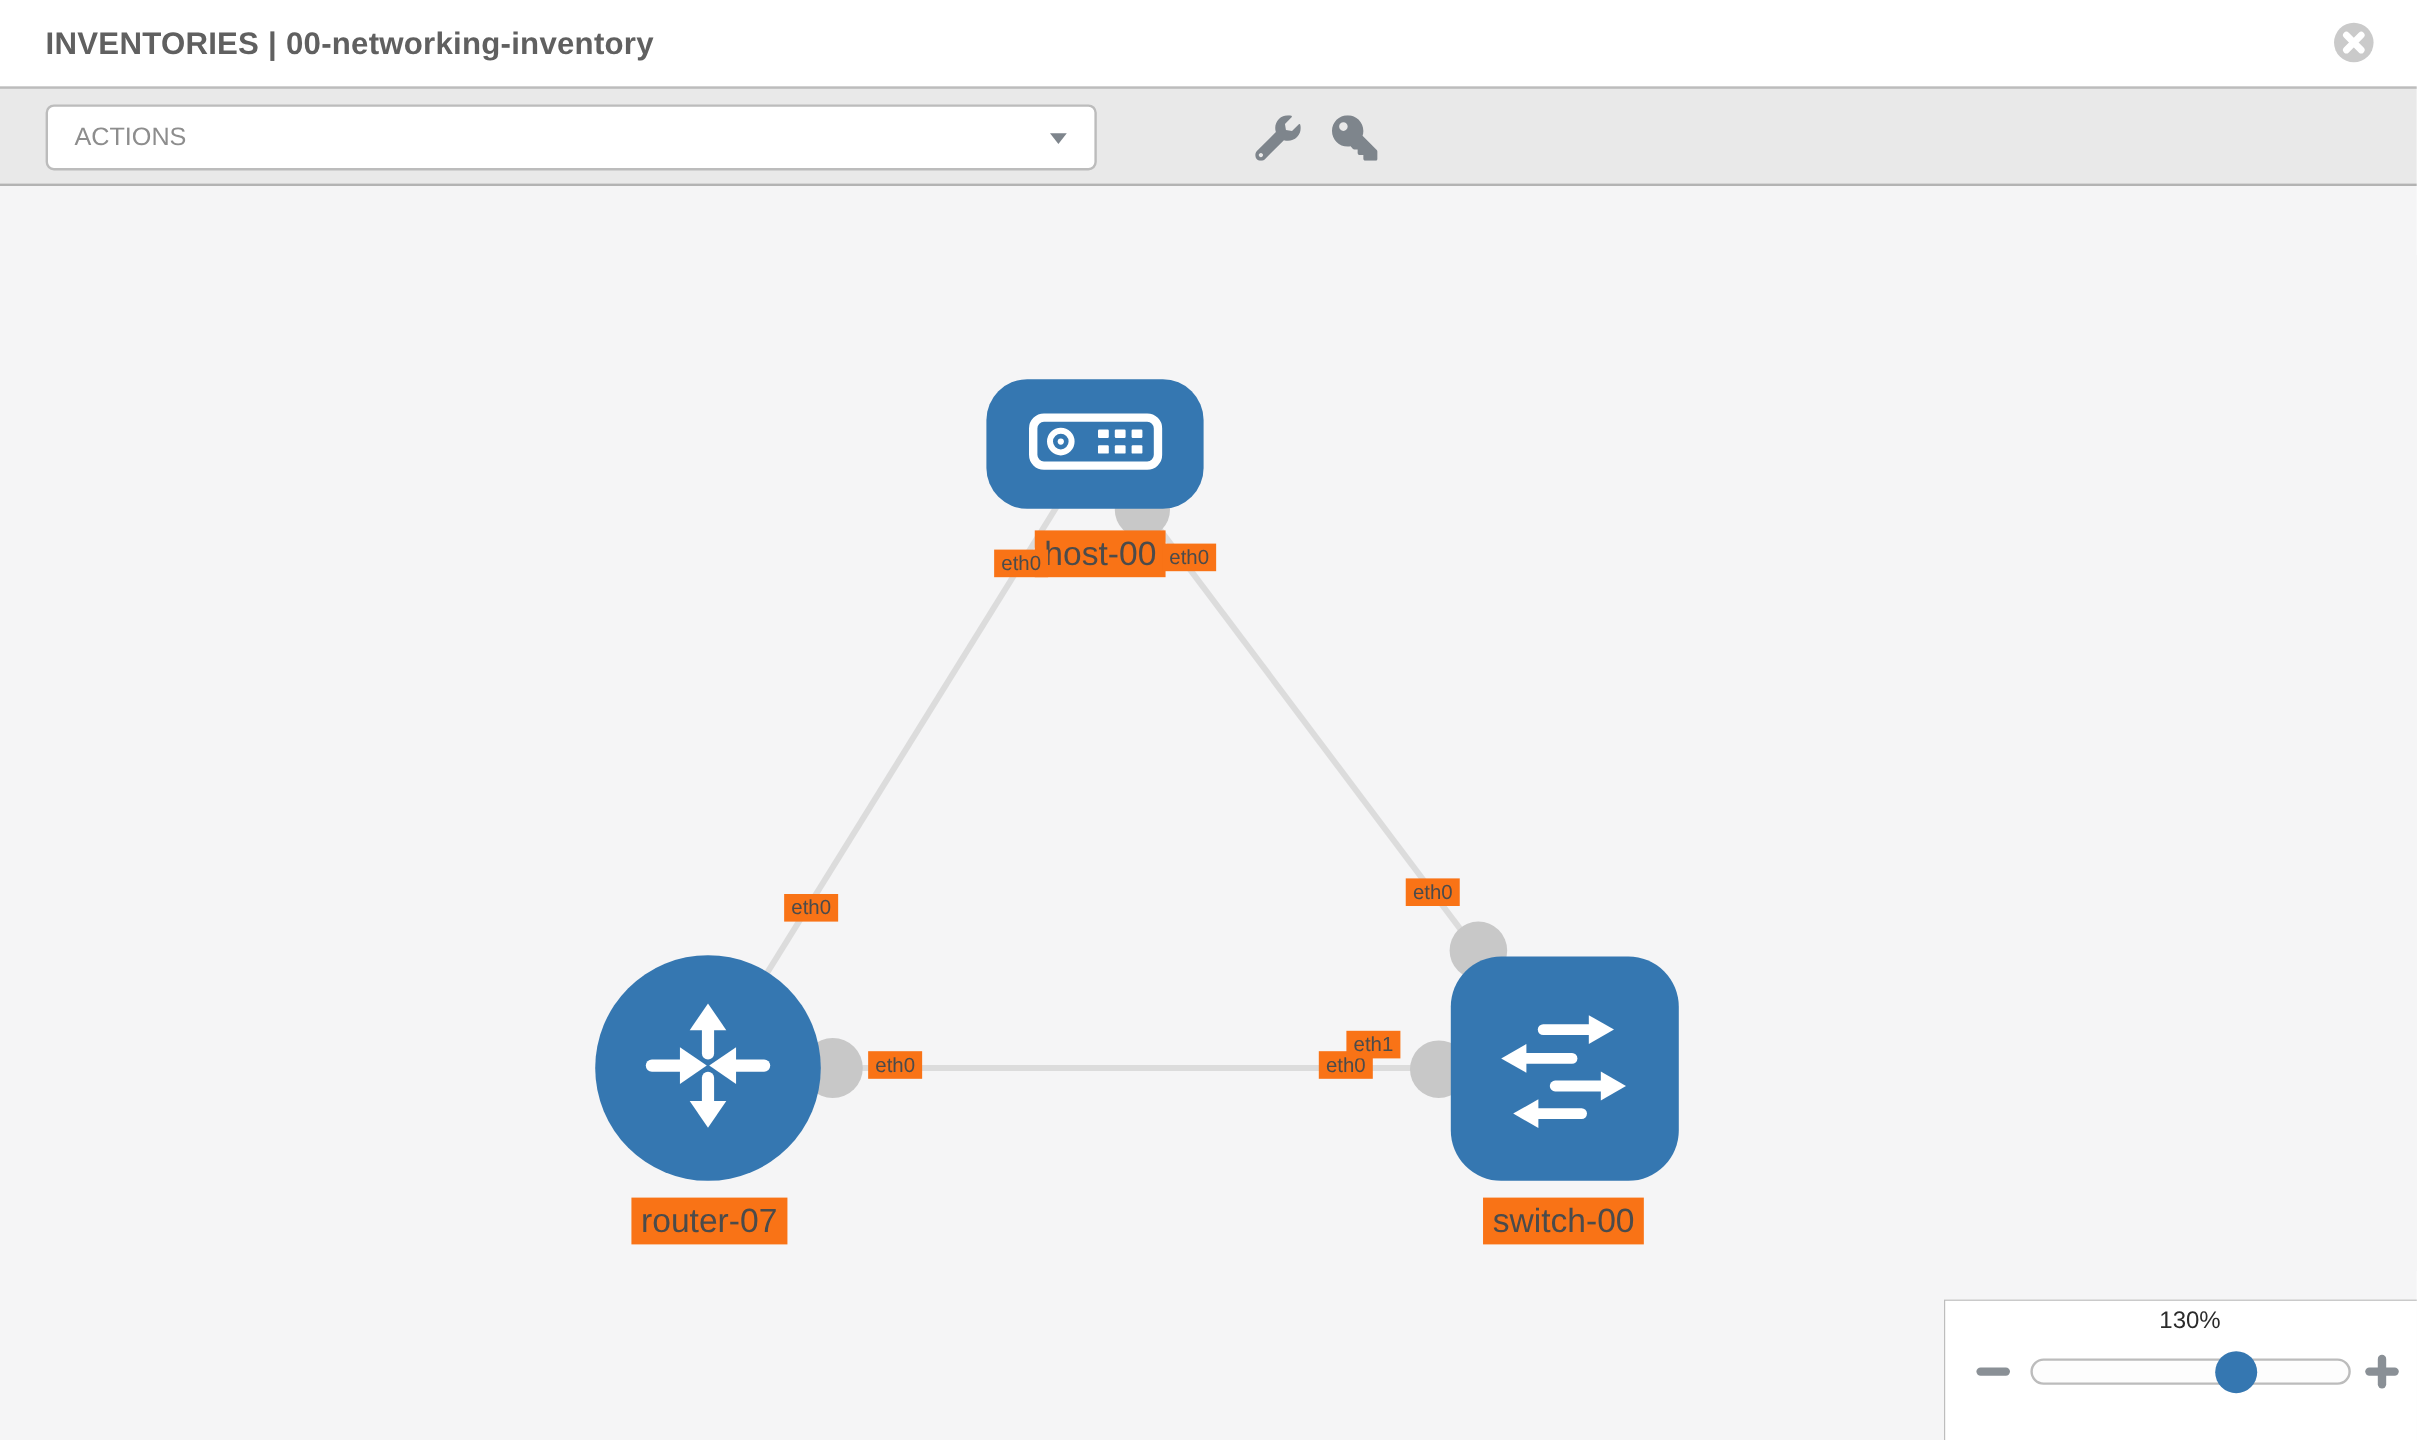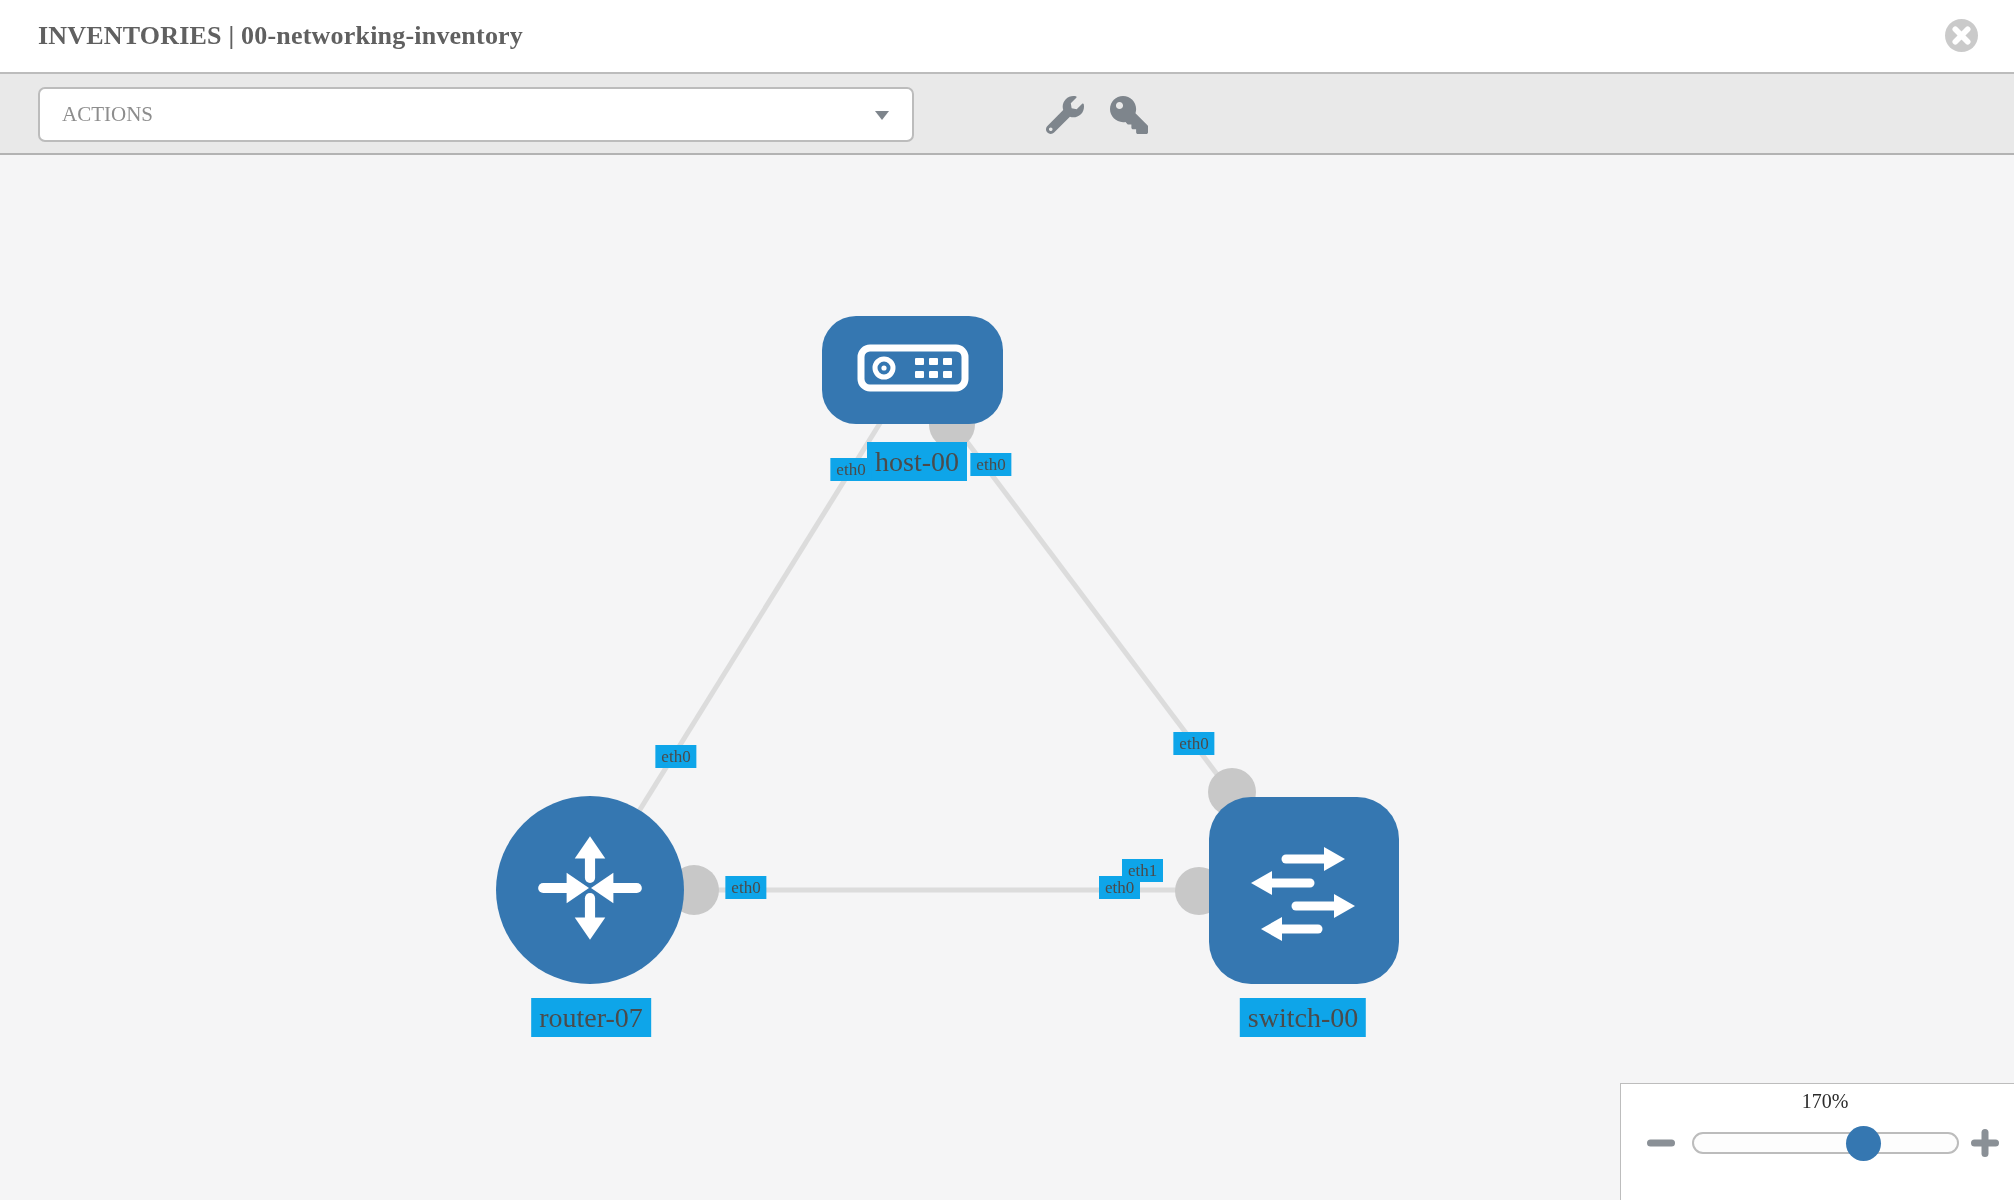--- a/index.html
+++ b/index.html
@@ -1,18 +1,18 @@
 <!DOCTYPE html>
 <html><head>
 <meta charset="utf-8">
 <style>
   * { margin:0; padding:0; box-sizing:border-box; }
   html,body { width:2014px; height:1200px; overflow:hidden; background:#fff;
               font-family:"Liberation Sans", sans-serif; }
-  .page { position:relative; width:2014px; height:1200px; overflow:hidden;font-family:Liberation Serif, serif; }
+  .page { position:relative; width:2014px; height:1200px; overflow:hidden; }
 
   
   .header { position:absolute; left:0; top:0; width:2014px; height:72px; background:#fff; }
   .page-title { position:absolute; left:38px; top:0; line-height:72px; font-size:26px;
                 font-weight:bold; color:#606060; letter-spacing:.2px; }
   .close-btn { position:absolute; left:1944px; top:18px; width:35px; height:35px; cursor:pointer; }
 
   
   .toolbar { position:absolute; left:0; top:72px; width:2014px; height:83px; background:#e9e9e9;
              border-top:2px solid #bcbcbc; border-bottom:2px solid #b3b3b3; }
@@ -30,21 +30,21 @@
   .canvas { position:absolute; left:0; top:155px; width:2014px; height:1045px;
             background:#f5f5f6; overflow:hidden; }
   .links-layer { position:absolute; left:0; top:0; }
 
   .node { position:absolute; background:#3577b1; display:flex; align-items:center;
           justify-content:center; cursor:pointer; }
   .node-host   { left:822px;  top:161px; width:181px; height:108px; border-radius:34px; }
   .node-router { left:496px;  top:641px; width:188px; height:188px; border-radius:50%; }
   .node-switch { left:1209px; top:642px; width:190px; height:187px; border-radius:42px; }
 
-  .chip { position:absolute; background:#0ea5e9; color:#4b4b4b; white-space:nowrap;
+  .chip { position:absolute; background:#f97316; color:#4b4b4b; white-space:nowrap;
           font-size:17px; padding:1px 6px; line-height:1.25; }
   .node-label { font-size:28px; padding:2px 8px; }
   .ctr { transform:translateX(-50%); }
 
   
   .zoom-panel { position:absolute; left:1620px; top:1083px; width:400px; height:130px;
                 background:#fff; border:1px solid #bdbdbd; }
   .zoom-pct { position:absolute; left:144px; top:6px; width:120px; text-align:center;
               font-size:20px; color:#2b2b2b; }
   .zoom-btn { position:absolute; width:34px; height:34px; cursor:pointer; }
@@ -180,21 +180,21 @@
     <div class="chip ctr" style="left:851px;  top:303px;">eth0</div>
     <div class="chip ctr" style="left:991px;  top:298px;">eth0</div>
     <div class="chip ctr" style="left:676px;  top:590px;">eth0</div>
     <div class="chip ctr" style="left:1194px; top:577px;">eth0</div>
     <div class="chip ctr" style="left:746px;  top:721px;">eth0</div>
     <div class="chip" style="left:1099px; top:721px; z-index:1;">eth0</div>
     <div class="chip" style="left:1122px; top:704px; z-index:2;">eth1</div>
   </div>
 
   <div class="zoom-panel">
-    <div class="zoom-pct">170%</div>
+    <div class="zoom-pct">130%</div>
 
     <div class="zoom-btn zoom-minus">
       <span>
         <svg viewBox="0 0 34 34">
             <rect x="3" y="13.5" width="28" height="7" rx="3.5"></rect>
           </svg>
       </span>
     </div>
 
     <div class="zoom-track"></div>

